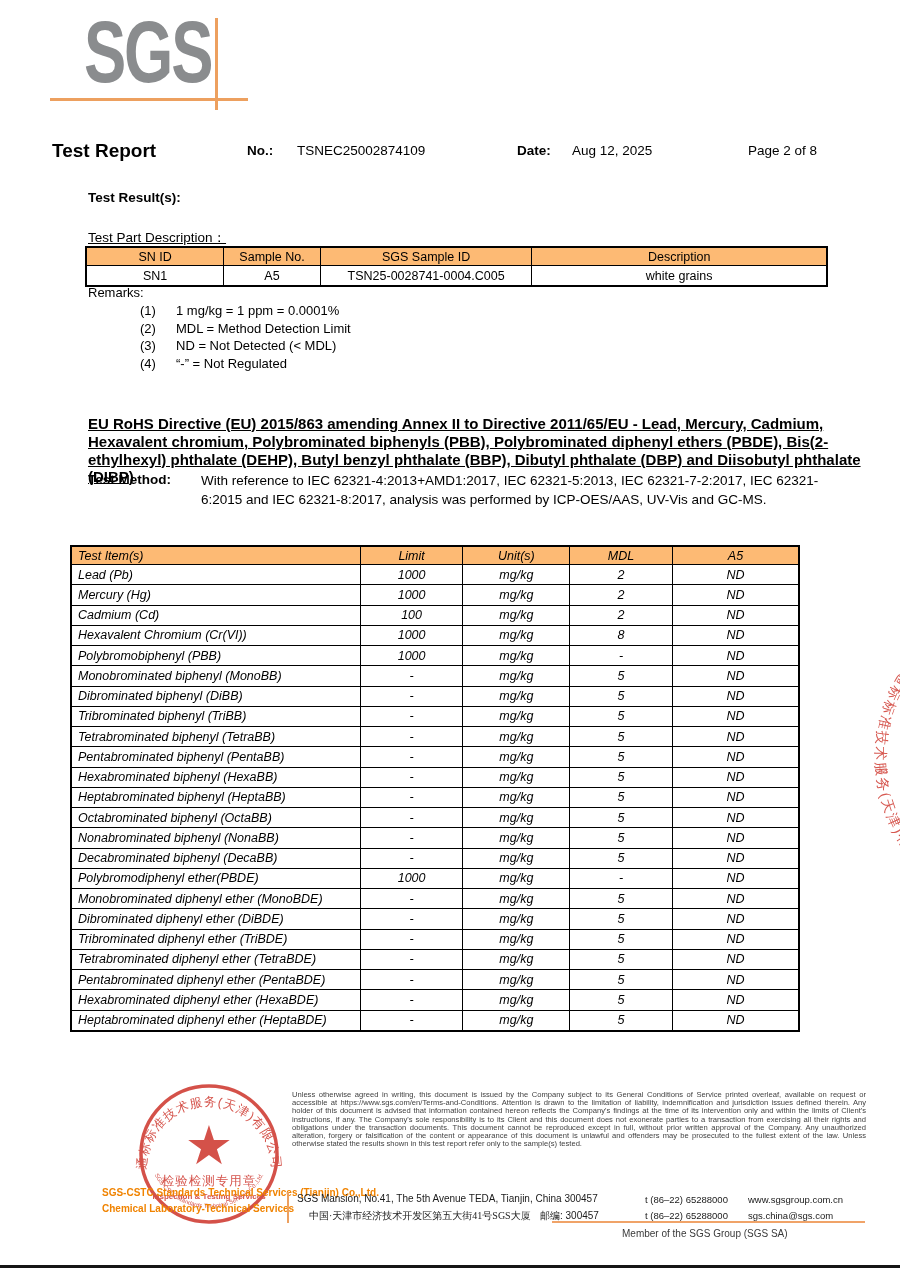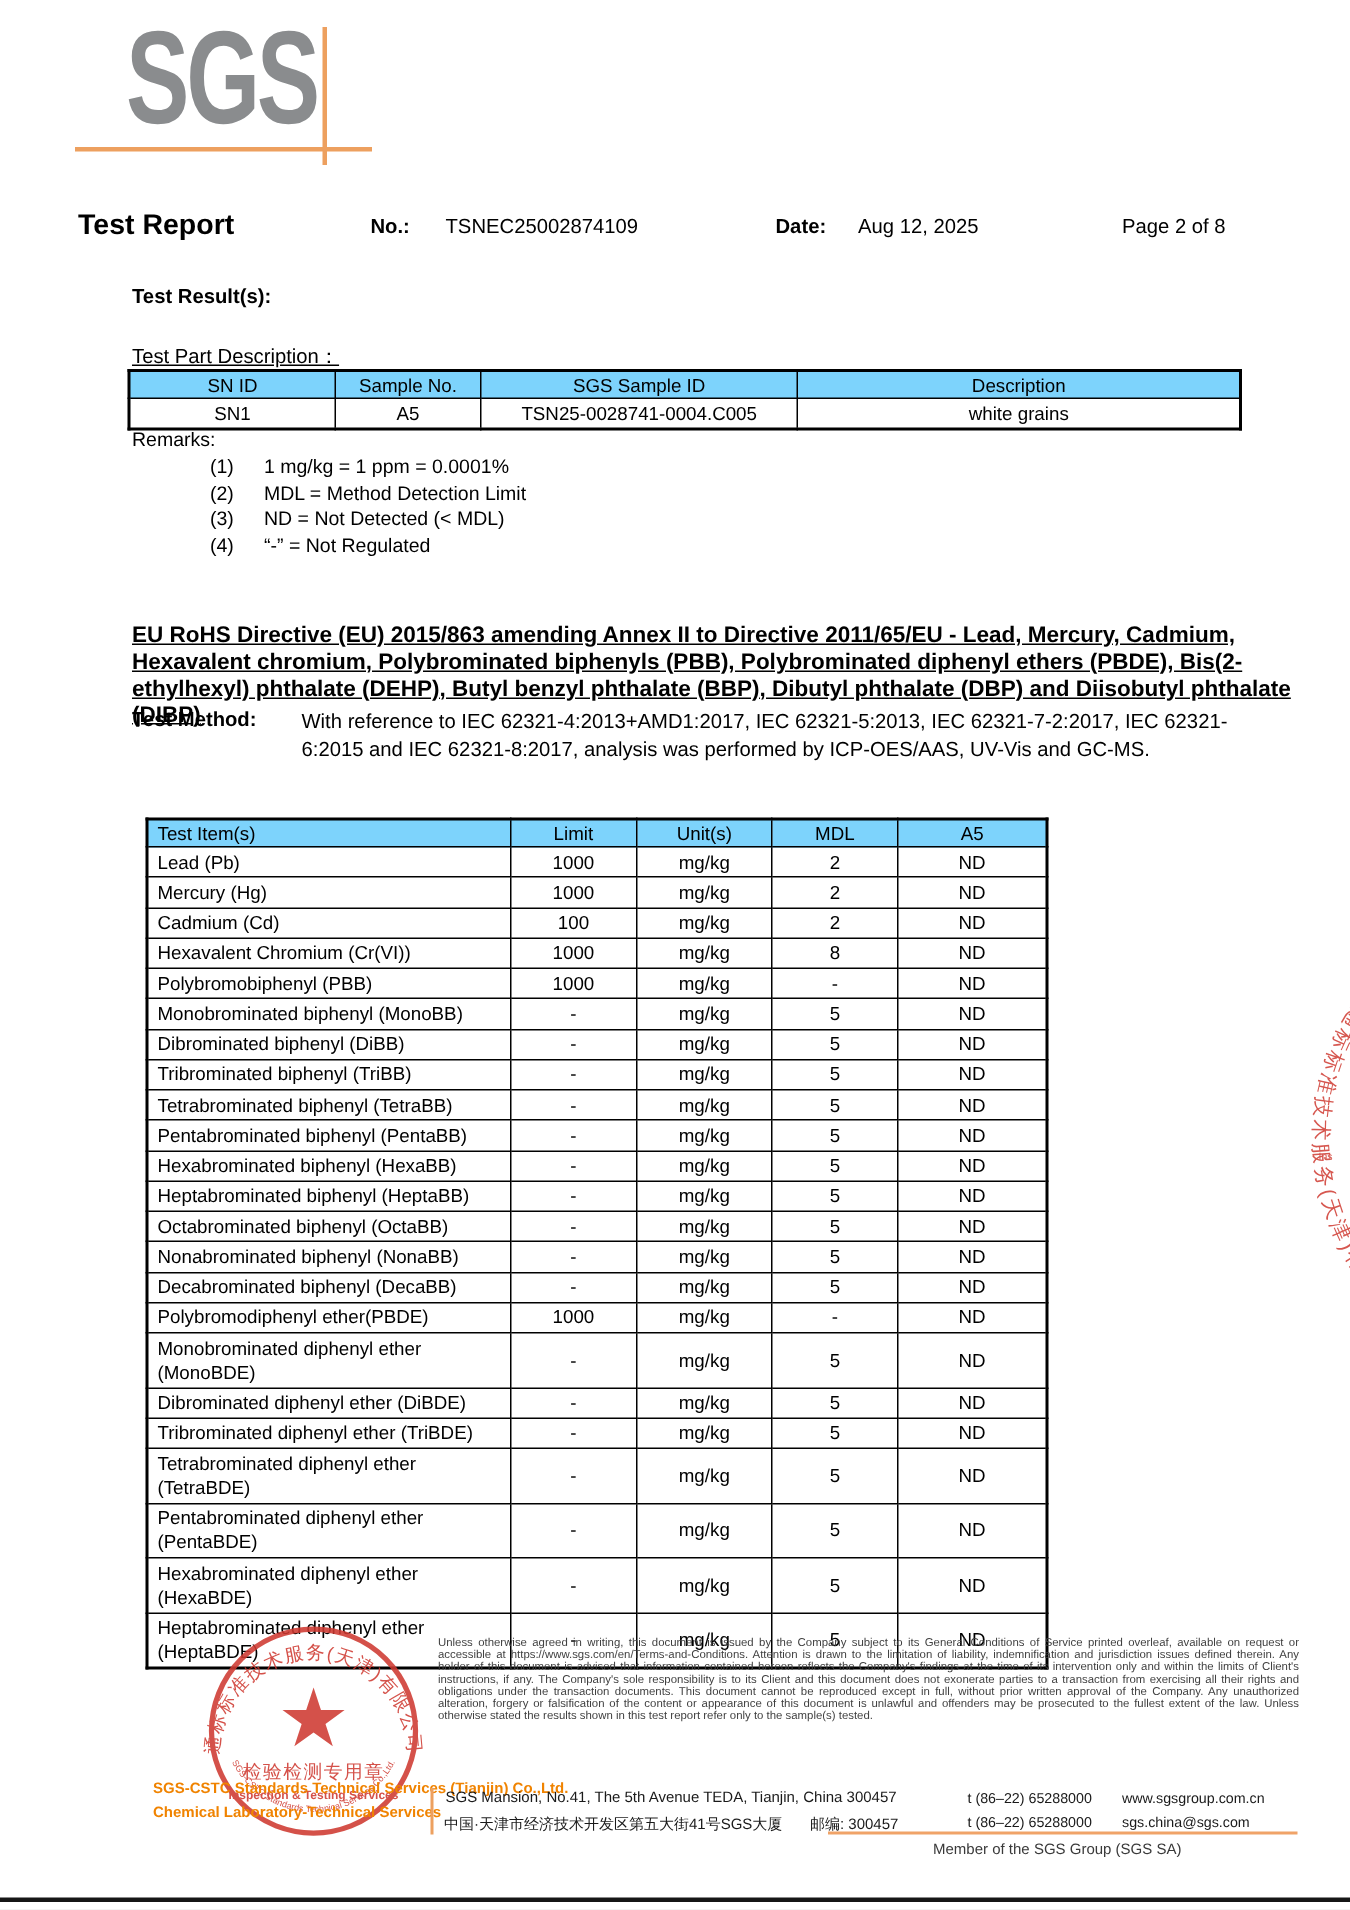--- a/index.html
+++ b/index.html
@@ -29,26 +29,26 @@
   .hdr .page { left:748px; }
   
   .abs { position:absolute; }
   .h-results { left:88px; top:190px; font-size:13.5px; font-weight:700; }
   .h-part { left:88px; top:229px; font-size:13.5px; text-decoration:underline; }
   .h-remarks { left:88px; top:285px; font-size:13px; }
   
   table { border-collapse:collapse; font-size:12.5px; }
   table, table td { border:1px solid #000; }
   table { border-width:2px; }
-  thead td { background:#7dd3fc; text-align:center; padding:1.5px 4px; }
+  thead td { background:#fdba74; text-align:center; padding:1.5px 4px; }
   tbody td { padding:1.5px 4px; text-align:center; line-height:1.3; }
   #sample-table { left:85px; top:246px; width:743px; }
   #sample-table col.c0 { width:138px; } #sample-table col.c1 { width:97px; }
   #sample-table col.c2 { width:212px; } #sample-table col.c3 { width:296px; }
-  #results-table { left:97px; top:545px; width:602px; }
+  #results-table { left:70px; top:545px; width:730px;font-style:italic; }
   #results-table col.c0 { width:290px; } #results-table col.c1 { width:103px; }
   #results-table col.c2 { width:107px; } #results-table col.c3 { width:103px; }
   #results-table col.c4 { width:127px; }
   #results-table thead td:first-child,
   #results-table tbody td:first-child { text-align:left; padding-left:6px; }
   
   .remarks-list { left:140px; top:302px; font-size:13px; line-height:17.5px; }
   .remark-row { display:flex; }
   .remark-no { width:36px; flex:none; }
   
@@ -61,21 +61,21 @@
   .method-text { width:650px; line-height:18.5px; }
   
   .legal { left:292px; top:1091px; width:574px; font-size:7.6px; line-height:8.2px;
            text-align:justify; color:#3f3f3f; }
   .attention { left:292px; top:1167px; width:574px; font-size:7.7px; line-height:9px;
                font-weight:700; color:#df6440; }
   .attention .mail { text-decoration:underline; }
   .addr { font-size:10px; white-space:nowrap; color:#1a1a1a; }
   .addr-vline { left:287px; top:1192px; width:2px; height:31px; background:#eda05f; }
   .a-en { left:297px; top:1193px; }
-  .a-zh { left:296px; top:1209px; }
+  .a-zh { left:309px; top:1209px;font-family:Liberation Serif, serif; }
   .a-postal { left:540px; top:1209px; }
   .a-tel1 { left:645px; top:1194px; font-size:9.5px; }
   .a-tel2 { left:645px; top:1210px; font-size:9.5px; }
   .a-web { left:748px; top:1194px; font-size:9.5px; }
   .a-mail { left:748px; top:1210px; font-size:9.5px; }
   .member-line { left:552px; top:1221px; width:313px; height:2px; background:#f0a368; }
   .member { left:622px; top:1228px; font-size:10px; color:#3a3a3a; }
   .bottom-edge { left:0; top:1265px; width:900px; height:3px; background:#161616; }
   
   .stamp-svg { left:123px; top:1078px; }

